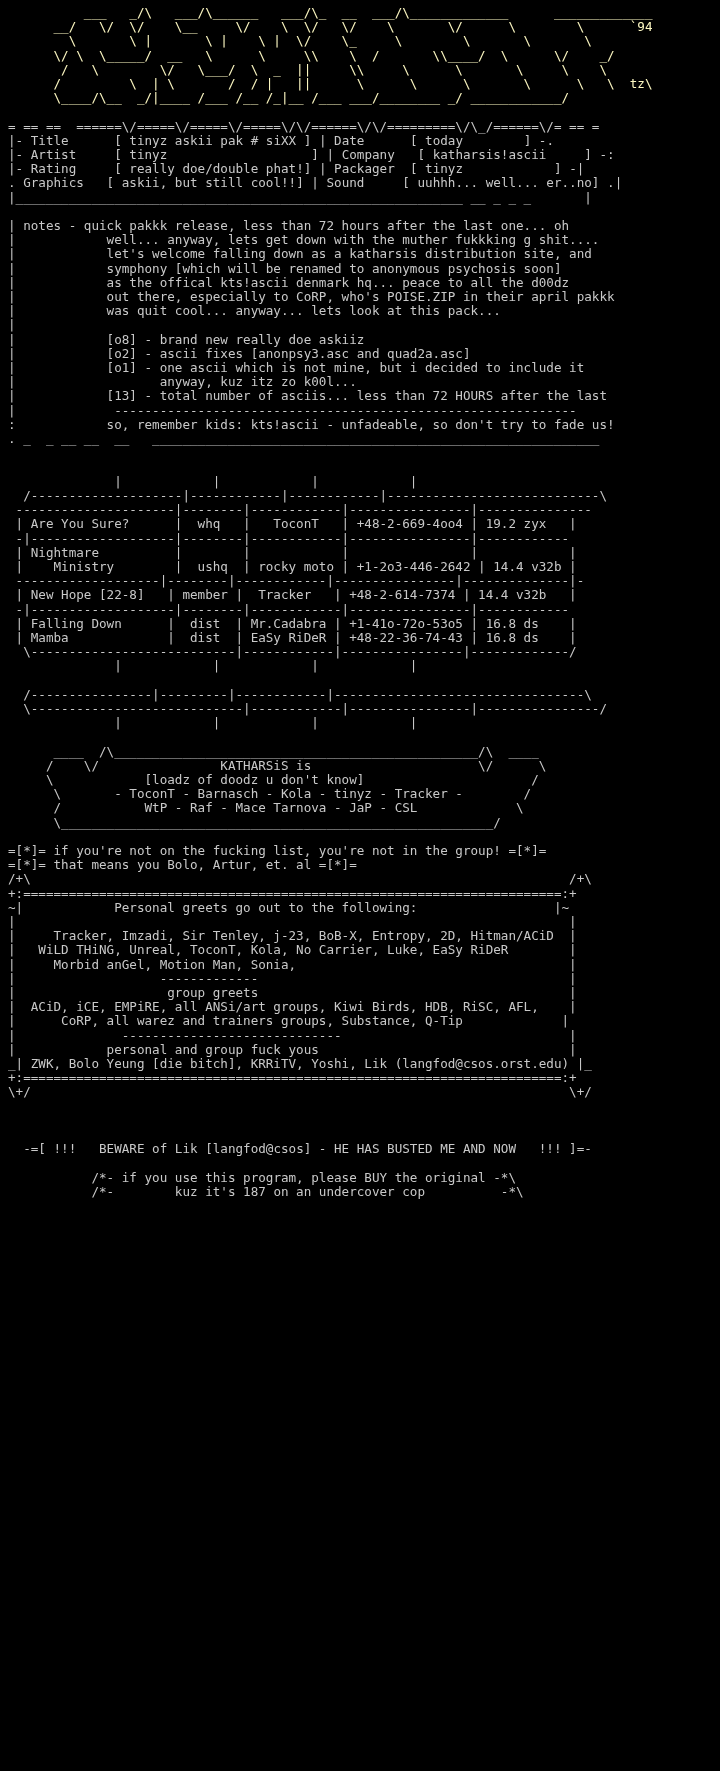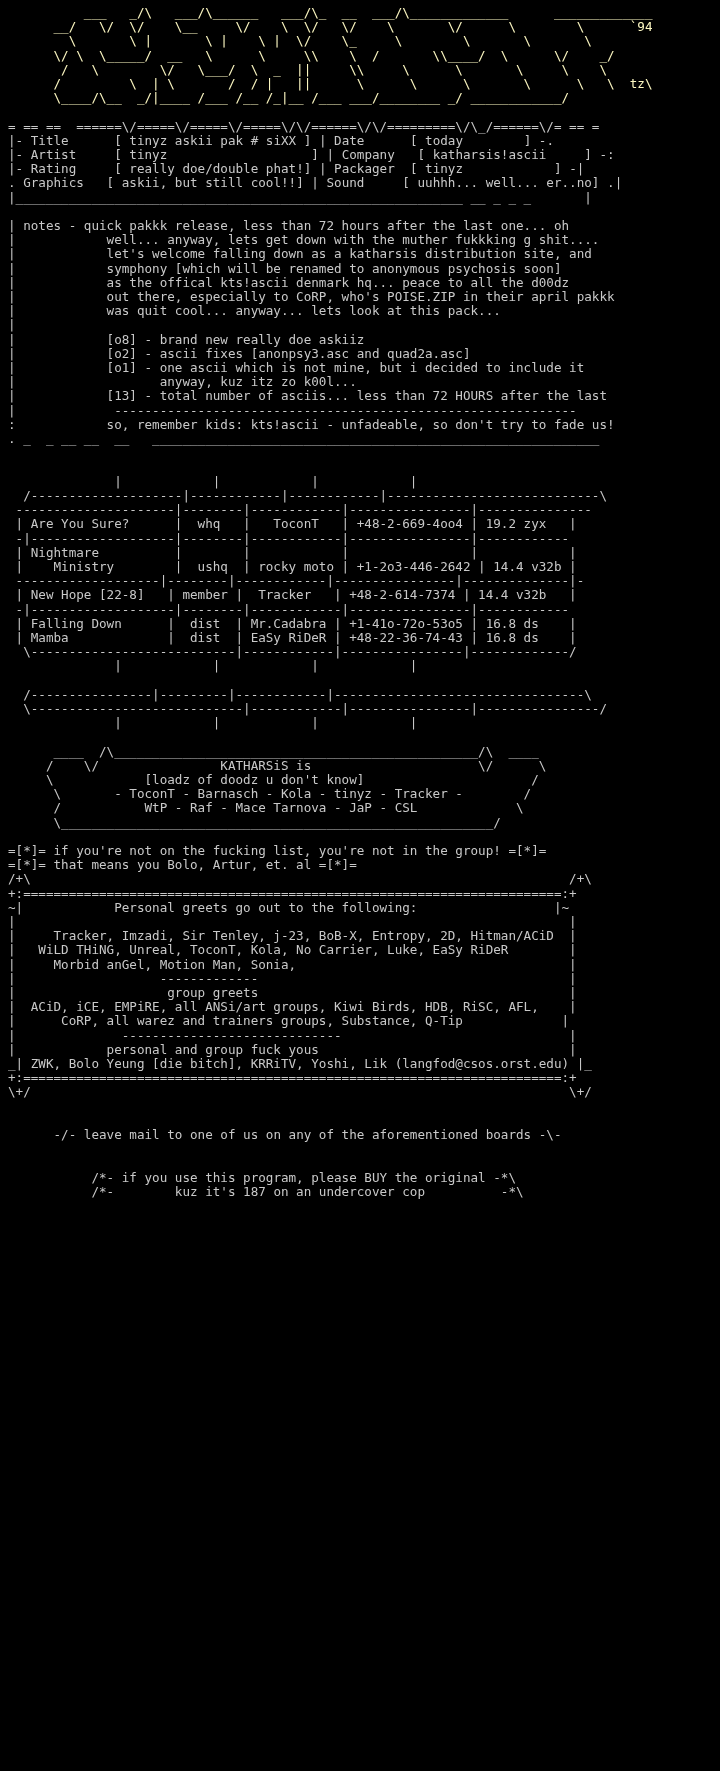--- a/index.html
+++ b/index.html
@@ -27,15 +27,15 @@
 
 <pre><span class="block logo">          ___   _/\   ___/\______   ___/\_  __  ___/\_____________      _____________</span><span class="block logo">      __/   \/  \/    \__     \/    \  \/   \/    \       \/      \        \      `94</span><span class="block logo">        \       \ |       \ |    \ |  \/    \_     \        \       \       \</span><span class="block logo">      \/ \  \_____/  __   \      \     \\    \  /       \\____/  \      \/    _/</span><span class="block logo">       /   \        \/   \___/  \  _  ||     \\     \      \       \     \    \</span><span class="block logo">      /         \  | \       /  / |   ||      \      \      \       \      \   \  tz\</span><span class="block logo">      \____/\__  _/|____ /___ /__ /_|__ /___ ___/________ _/ ____________/</span>
 <span class="block">= == ==  ======\/=====\/=====\/=====\/\/======\/\/=========\/\_/======\/= == =</span><span class="block"><span>|- Title</span>      <span>[ tinyz askii pak # siXX ]</span> <span>| Date</span>      <span>[ today</span>        <span>] -.</span></span><span class="block"><span>|- Artist</span>     <span>[ tinyz</span>                   <span>] | Company</span>   <span>[ katharsis!ascii</span>     <span>] -:</span></span><span class="block"><span>|- Rating</span>     <span>[ really doe/double phat!]</span> <span>| Packager</span>  <span>[ tinyz</span>            <span>] -|</span></span><span class="block"><span>. Graphics</span>   <span>[ askii, but still cool!!]</span> <span>| Sound</span>     <span>[ uuhhh... well... er..no]</span> <span>.|</span></span><span class="block">|___________________________________________________________ __ _ _ _       |</span>
 <span class="block">| notes - quick pakkk release, less than 72 hours after the last one... oh</span><span class="block">|            well... anyway, lets get down with the muther fukkking g shit....</span><span class="block">|            let's welcome falling down as a katharsis distribution site, and</span><span class="block">|            symphony [which will be renamed to anonymous psychosis soon]</span><span class="block">|            as the offical kts!ascii denmark hq... peace to all the d00dz</span><span class="block">|            out there, especially to CoRP, who's POISE.ZIP in their april pakkk</span><span class="block">|            was quit cool... anyway... lets look at this pack...</span><span class="block">|</span><span class="block">|            [o8] - brand new really doe askiiz</span><span class="block">|            [o2] - ascii fixes [anonpsy3.asc and quad2a.asc]</span><span class="block">|            [o1] - one ascii which is not mine, but i decided to include it</span><span class="block">|                   anyway, kuz itz zo k00l...</span><span class="block">|            [13] - total number of asciis... less than 72 HOURS after the last</span><span class="block">|             -------------------------------------------------------------</span><span class="block">:            so, remember kids: kts!ascii - unfadeable, so don't try to fade us!</span><span class="block">. _  _ __ __  __   ___________________________________________________________</span>
 
 <span class="block">              |            |            |            |</span><span class="block">  /--------------------|------------|------------|----------------------------\</span><span class="block"> ---------------------|--------|------------|----------------|---------------</span><span class="block"> | Are You Sure?      |  whq   |   ToconT   | +48-2-669-4oo4 | 19.2 zyx   |</span><span class="block"> -|-------------------|--------|------------|----------------|------------</span><span class="block"> | Nightmare          |        |            |                |            |</span><span class="block"> |    Ministry        |  ushq  | rocky moto | +1-2o3-446-2642 | 14.4 v32b |</span><span class="block"> -------------------|--------|------------|----------------|--------------|-</span><span class="block"> | New Hope [22-8]   | member |  Tracker   | +48-2-614-7374 | 14.4 v32b   |</span><span class="block"> -|-------------------|--------|------------|----------------|------------</span><span class="block"> | Falling Down      |  dist  | Mr.Cadabra | +1-41o-72o-53o5 | 16.8 ds    |</span><span class="block"> | Mamba             |  dist  | EaSy RiDeR | +48-22-36-74-43 | 16.8 ds    |</span><span class="block">  \---------------------------|------------|----------------|-------------/</span><span class="block">              |            |            |            |</span>
 <span class="block">  /----------------|---------|------------|---------------------------------\</span><span class="block">  \----------------------------|------------|----------------|----------------/</span><span class="block">              |            |            |            |</span>
 <span class="block">      ____  /\________________________________________________/\  ____</span><span class="block">     /    \/                KATHARSiS is                      \/      \</span><span class="block">     \            [loadz of doodz u don't know]                      /</span><span class="block">      \       - ToconT - Barnasch - Kola - tinyz - Tracker -        /</span><span class="block">      /           WtP - Raf - Mace Tarnova - JaP - CSL             \</span><span class="block">      \_________________________________________________________/</span>
 <span class="block">=[*]= if you're not on the fucking list, you're not in the group! =[*]=</span><span class="block">=[*]= that means you Bolo, Artur, et. al =[*]=</span><span class="block">/+\                                                                       /+\</span><span class="block">+:=======================================================================:+</span><span class="block">~|            Personal greets go out to the following:                  |~</span><span class="block">|                                                                         |</span><span class="block">|     Tracker, Imzadi, Sir Tenley, j-23, BoB-X, Entropy, 2D, Hitman/ACiD  |</span><span class="block">|   WiLD THiNG, Unreal, ToconT, Kola, No Carrier, Luke, EaSy RiDeR        |</span><span class="block">|     Morbid anGel, Motion Man, Sonia,                                    |</span><span class="block">|                   -------------                                         |</span><span class="block">|                    group greets                                         |</span><span class="block">|  ACiD, iCE, EMPiRE, all ANSi/art groups, Kiwi Birds, HDB, RiSC, AFL,    |</span><span class="block">|      CoRP, all warez and trainers groups, Substance, Q-Tip             |</span><span class="block">|              -----------------------------                              |</span><span class="block">|            personal and group fuck yous                                 |</span><span class="block">_| ZWK, Bolo Yeung [die bitch], KRRiTV, Yoshi, Lik (langfod@csos.orst.edu) |_</span><span class="block">+:=======================================================================:+</span><span class="block">\+/                                                                       \+/</span>
 
-<span class="block">      <span>-/- leave mail to one of us on any of the aforementioned boards -\-</span></span>
 
+<span class="block">  <span>-=[ !!!   BEWARE of Lik [langfod@csos] - HE HAS BUSTED ME AND NOW   !!! ]=-</span></span>
 <span class="block">           <span>/*- if you use this program, please BUY the original -*\</span></span><span class="block">           <span>/*-        kuz it's 187 on an undercover cop          -*\</span></span></pre>
 
 </body></html>

